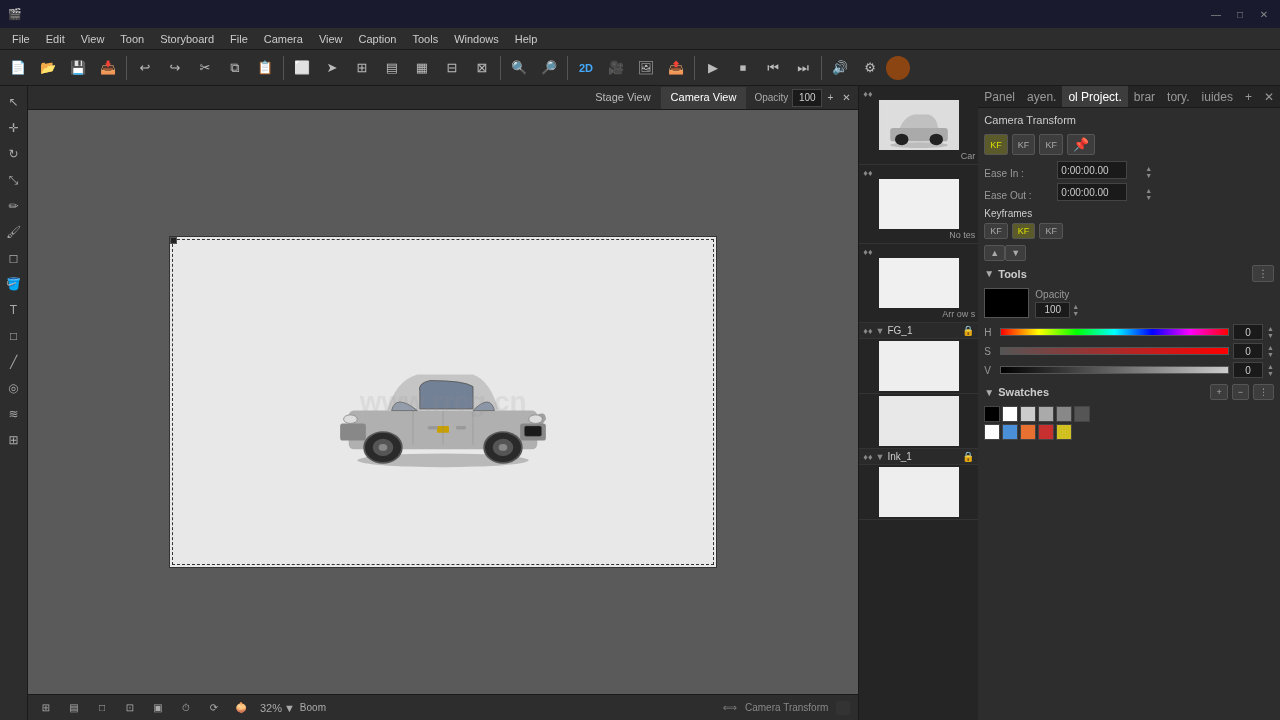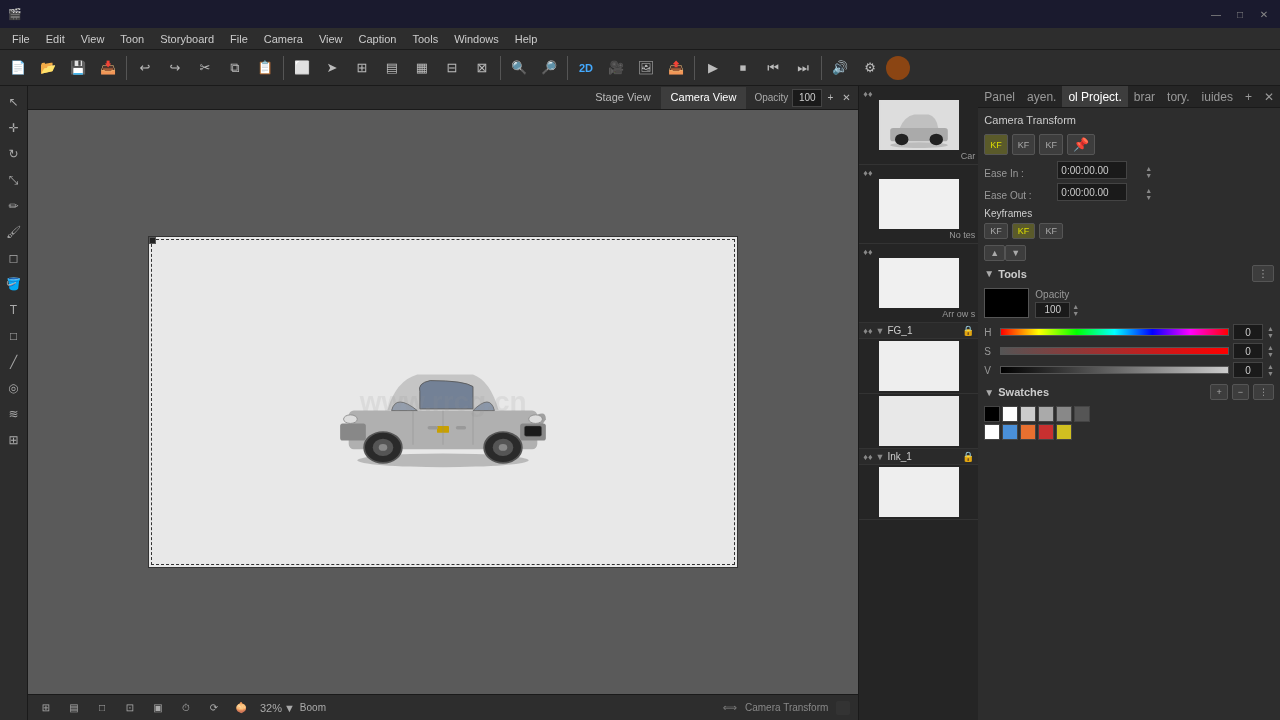--- a/index.html
+++ b/index.html
@@ -128,21 +128,21 @@
       flex: 1;
       background: #5a5a5a;
       position: relative;
       display: flex;
       align-items: center;
       justify-content: center;
       overflow: hidden;
     }
     #stage-canvas {
       background: #e8e8e8;
-      width: 590px;
+      width: 548px;
       height: 332px;
       position: relative;
       border: 1px solid #333;
     }
     .car-display {
       width: 100%;
       height: 100%;
       display: flex;
       align-items: center;
       justify-content: center;

